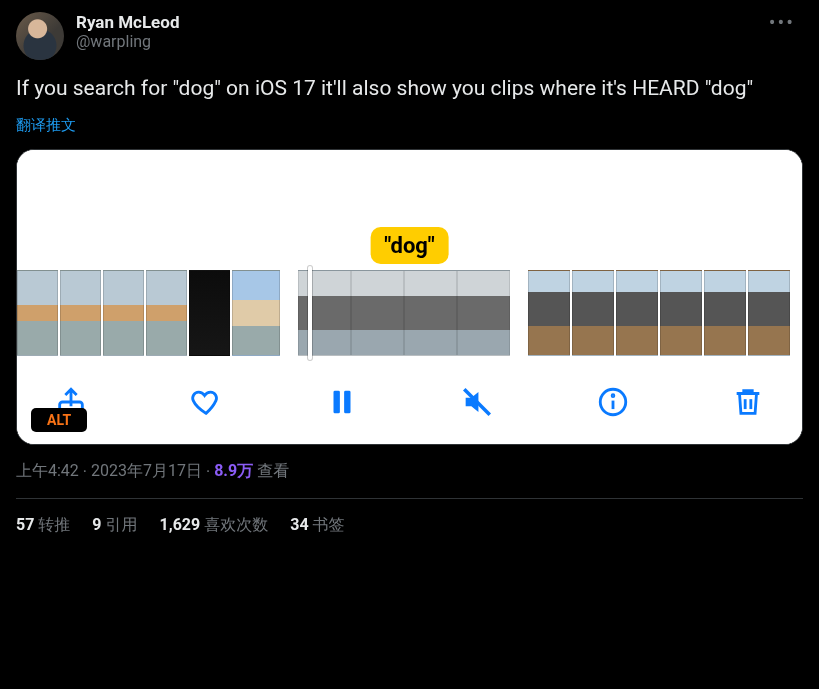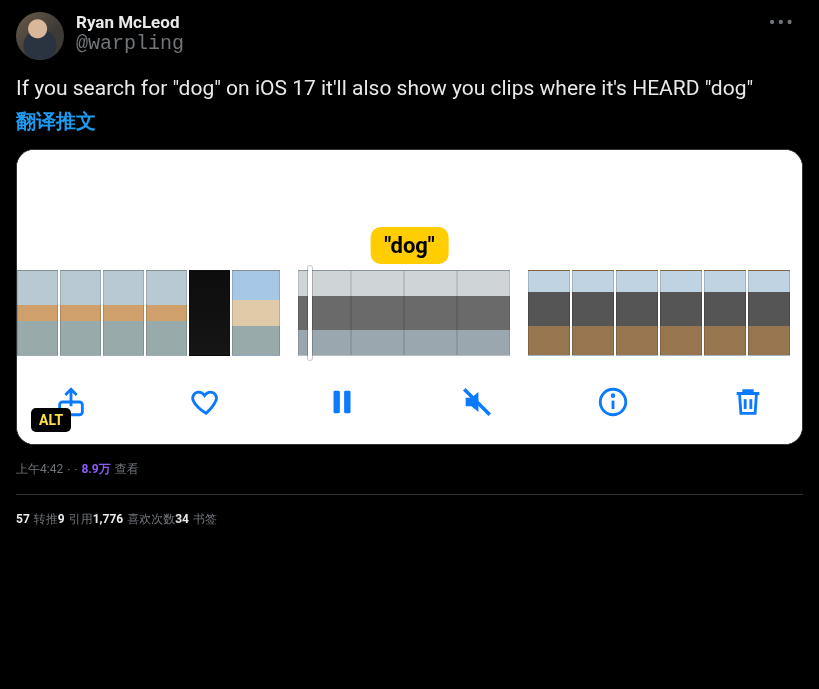--- a/index.html
+++ b/index.html
@@ -19,27 +19,27 @@
     flex-shrink: 0; margin-right: 12px;
     overflow: hidden; position: relative;
   }
   .avatar::after{
     content:""; position:absolute; inset:0;
     background: radial-gradient(circle at 45% 35%, #d8b79a 0 9px, transparent 10px),
                 radial-gradient(circle at 50% 70%, #2a3440 0 16px, transparent 17px);
   }
   .name-col { flex: 1; min-width: 0; }
   .display-name { font-weight: 700; font-size: 17px; color: #e7e9ea; }
-  .handle { font-size: 20px; color: #71767b; font-family: Liberation Mono, monospace; }
+  .handle { font-size: 16px; color: #71767b; }
   .more {
     color: #71767b; font-size: 20px; line-height: 12px;
     padding: 4px 8px; letter-spacing: 2px; cursor: pointer;
   }
   .body-text { margin-top: 14px; font-size: 21px; line-height: 1.35; color: #e7e9ea; }
-  .translate { margin-top: 6px; font-size: 20px; color: #1d9bf0; cursor: pointer; display: inline-block; font-weight: bold; }
+  .translate { margin-top: 14px; font-size: 15px; color: #1d9bf0; cursor: pointer; display: inline-block; }
   .card {
     margin-top: 14px;
     border: 1px solid #2f3336;
     border-radius: 18px;
     overflow: hidden;
     background: #fff;
     position: relative;
   }
   .card-top {
     height: 120px; background: #fff; position: relative;
@@ -74,31 +74,31 @@
   .toolbar {
     display: flex; justify-content: space-between; align-items: center;
     padding: 18px 34px 22px 34px; background: #fff;
   }
   .tb-icon { color: #0a7aff; cursor: pointer; display:flex; align-items:center; justify-content:center; width:40px; height:40px; }
   .tb-icon svg { width: 34px; height: 34px; stroke: #0a7aff; fill: none; stroke-width: 2; }
   .pause-icon svg rect { fill:#0a7aff; stroke:none; }
   .trash svg { stroke:#0a7aff; }
   .alt-badge {
     position: absolute; left: 14px; bottom: 12px;
-    background: #000; color: #fde047; font-weight: 700; font-size: 14px;
-    padding: 4px 8px; border-radius: 5px;
+    background: #000; color: #f97316; font-weight: 700; font-size: 14px;
+    padding: 4px 16px; border-radius: 5px;
   }
   .meta {
-    margin-top: 16px; font-size: 12px; color: #71767b;
+    margin-top: 16px; font-size: 16px; color: #71767b;
     display: flex; gap: 4px; align-items: center;
   }
   .meta .bold { color: #8b5cf6; font-weight: 700; }
   .divider { border-top: 1px solid #2f3336; margin-top: 16px; }
   .stats {
-    display: flex; padding: 16px 0; font-size: 12px; color: #71767b;
+    display: flex; gap: 22px; padding: 16px 0; font-size: 16px; color: #71767b;
   }
   .stat .num { color: #e7e9ea; font-weight: 700; margin-right: 4px; }
 </style>
 </head>
 <body>
 
 <div class="tweet">
   <div class="header">
     <div class="avatar"></div>
     <div class="name-col">
@@ -179,34 +179,35 @@
             <line x1="14" y1="10" x2="14" y2="17"></line>
           </svg>
       </div>
     </div>
     <div class="alt-badge">ALT</div>
   </div>
 
   <div class="meta">
     <span>上午4:42</span>
     <span> · </span>
+    <span>2023年7月17日</span>
     <span> · </span>
     <span class="bold">8.9万</span>
     <span> 查看</span>
   </div>
 
   <div class="divider"></div>
 
   <div class="stats">
     <div class="stat">
       <span class="num">57</span><span>转推</span>
     </div>
     <div class="stat">
       <span class="num">9</span><span>引用</span>
     </div>
     <div class="stat">
-      <span class="num">1,776</span><span>喜欢次数</span>
+      <span class="num">1,629</span><span>喜欢次数</span>
     </div>
     <div class="stat">
       <span class="num">34</span><span>书签</span>
     </div>
   </div>
 </div>
 
 </body></html>

